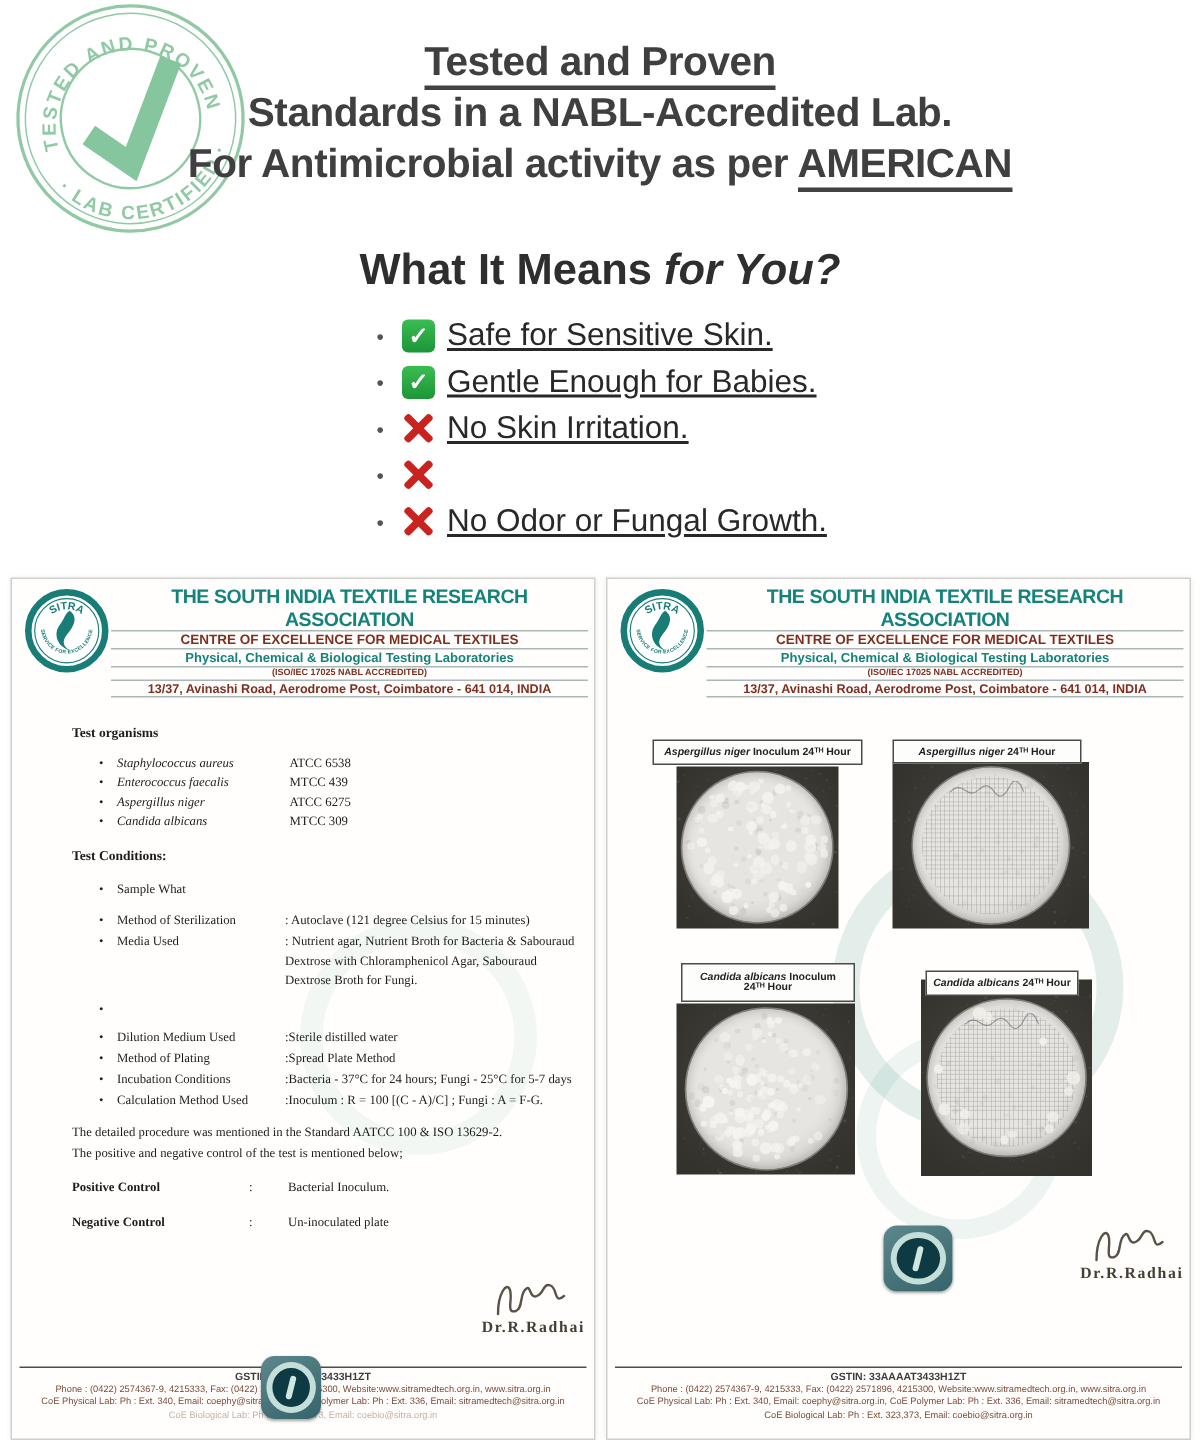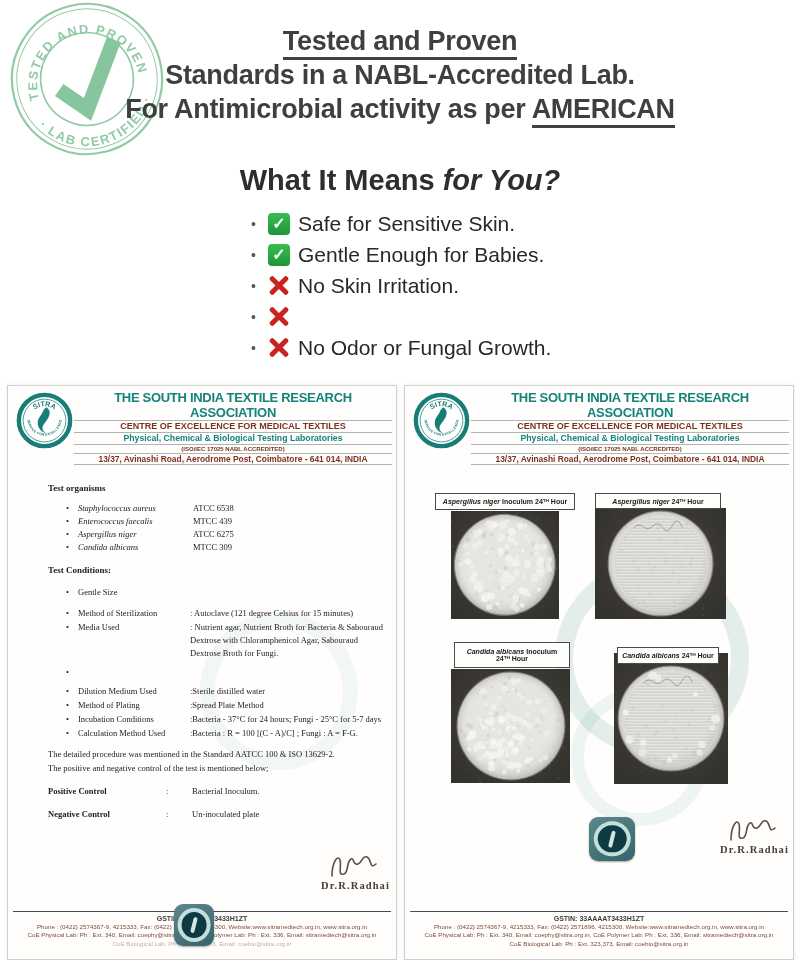--- a/index.html
+++ b/index.html
@@ -17,21 +17,21 @@
   .benefits-heading .bh-italic{font-style:italic;font-weight:600;}
   .benefits-list{position:absolute;left:251px;top:208px;list-style:none;margin:0;padding:0;}
   .benefits-list li{display:flex;align-items:center;height:31px;}
   .dot{color:#555;font-size:14px;margin-right:9px;width:8px;}
   .bicon{width:22px;height:22px;margin-right:8px;flex:0 0 auto;position:relative;}
   .bicon.check{background:linear-gradient(#39bd52,#1d9537);border-radius:4px;color:#fff;
                display:flex;align-items:center;justify-content:center;font-size:16px;font-weight:bold;}
   .bicon.cross span{position:absolute;left:-1px;top:8.5px;width:24px;height:5px;background:#c8231e;border-radius:2px;}
   .bicon.cross span:nth-child(1){transform:rotate(45deg);}
   .bicon.cross span:nth-child(2){transform:rotate(-45deg);}
-  .btext{font-size:21px;color:#282828;}
+  .btext{font-size:21px;color:#282828;text-decoration:underline;}
 
   
   .cert{position:absolute;top:385px;width:388px;height:573px;background:#fffefc;
         border:1px solid #cfcfcb;box-shadow:0 0 4px rgba(0,0,0,.08);overflow:hidden;}
   .cert.left{left:7px;}
   .cert.right{left:404px;}
 
   .chead{position:absolute;left:4px;right:4px;top:4px;height:64px;}
   .clogo{position:absolute;left:4px;top:2px;width:57px;height:57px;z-index:2;}
   .chrows{margin-left:62px;}
@@ -223,21 +223,21 @@
           <span class="bul">•</span>
           <span class="oname">Candida albicans</span>
           <span class="ocode">MTCC 309</span>
         </div>
       </div>
 
       <div class="tb-h mt10">Test Conditions:</div>
       <div style="margin-top:9px;">
         <div class="crow mb8">
           <span class="bul">•</span>
-          <span class="clabel">Gentle Size</span>
+          <span class="clabel">Sample What</span>
         </div>
         <div class="crow mb1">
           <span class="bul">•</span>
           <span class="clabel">Method of Sterilization</span>
           <span class="cval">: Autoclave (121 degree Celsius for 15 minutes)</span>
         </div>
         <div class="crow mb6">
           <span class="bul">•</span>
           <span class="clabel">Media Used</span>
           <span class="cval">: Nutrient agar, Nutrient Broth for Bacteria &amp; Sabouraud
@@ -258,21 +258,21 @@
           <span class="cval">:Spread Plate Method</span>
         </div>
         <div class="crow mb1">
           <span class="bul">•</span>
           <span class="clabel">Incubation Conditions</span>
           <span class="cval">:Bacteria - 37°C for 24 hours; Fungi - 25°C for 5-7 days</span>
         </div>
         <div class="crow mb1">
           <span class="bul">•</span>
           <span class="clabel">Calculation Method Used</span>
-          <span class="cval">:Bacteria : R = 100 [(C - A)/C] ; Fungi : A = F-G.</span>
+          <span class="cval">:Inoculum : R = 100 [(C - A)/C] ; Fungi : A = F-G.</span>
         </div>
       </div>
 
       <p class="pline mt10" style="margin-top:8px;">The detailed procedure was mentioned in the Standard AATCC 100 &amp; ISO 13629-2.</p>
       <p class="pline">The positive and negative control of the test is mentioned below;</p>
 
       <div class="ctrl">
         <span class="cl">Positive Control</span>
         <span class="cc">:</span>
         <span class="cv">Bacterial Inoculum.</span>

